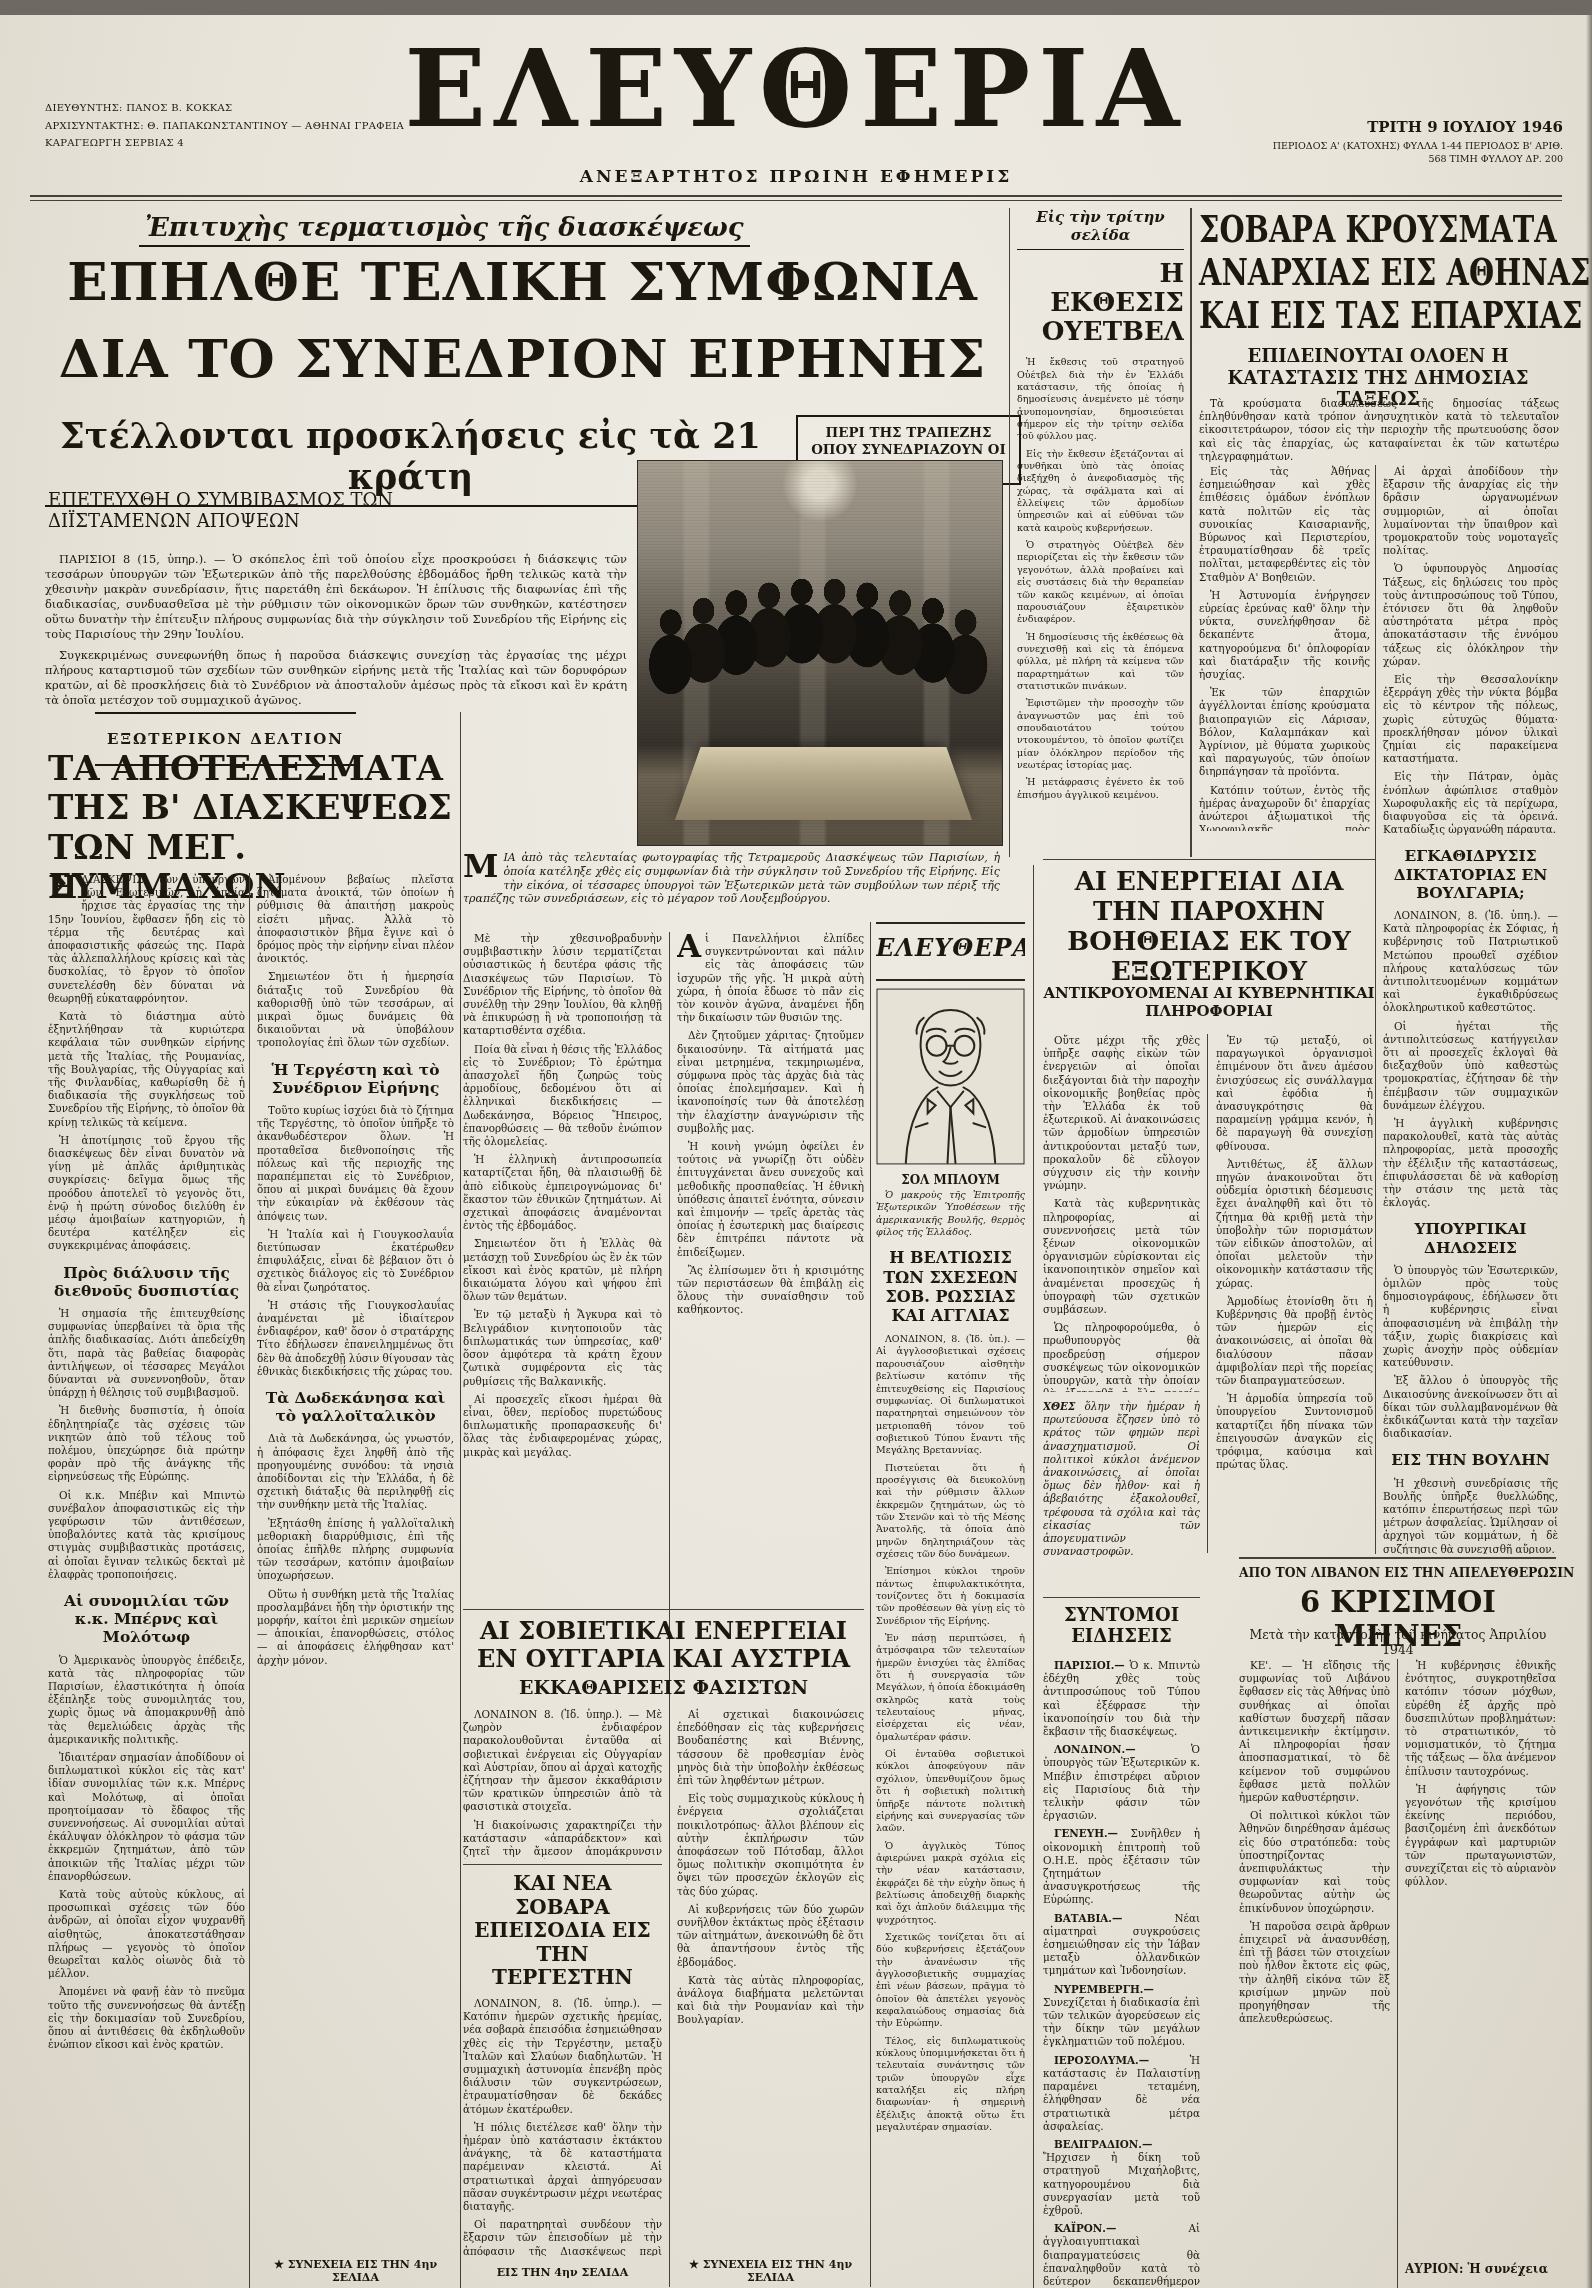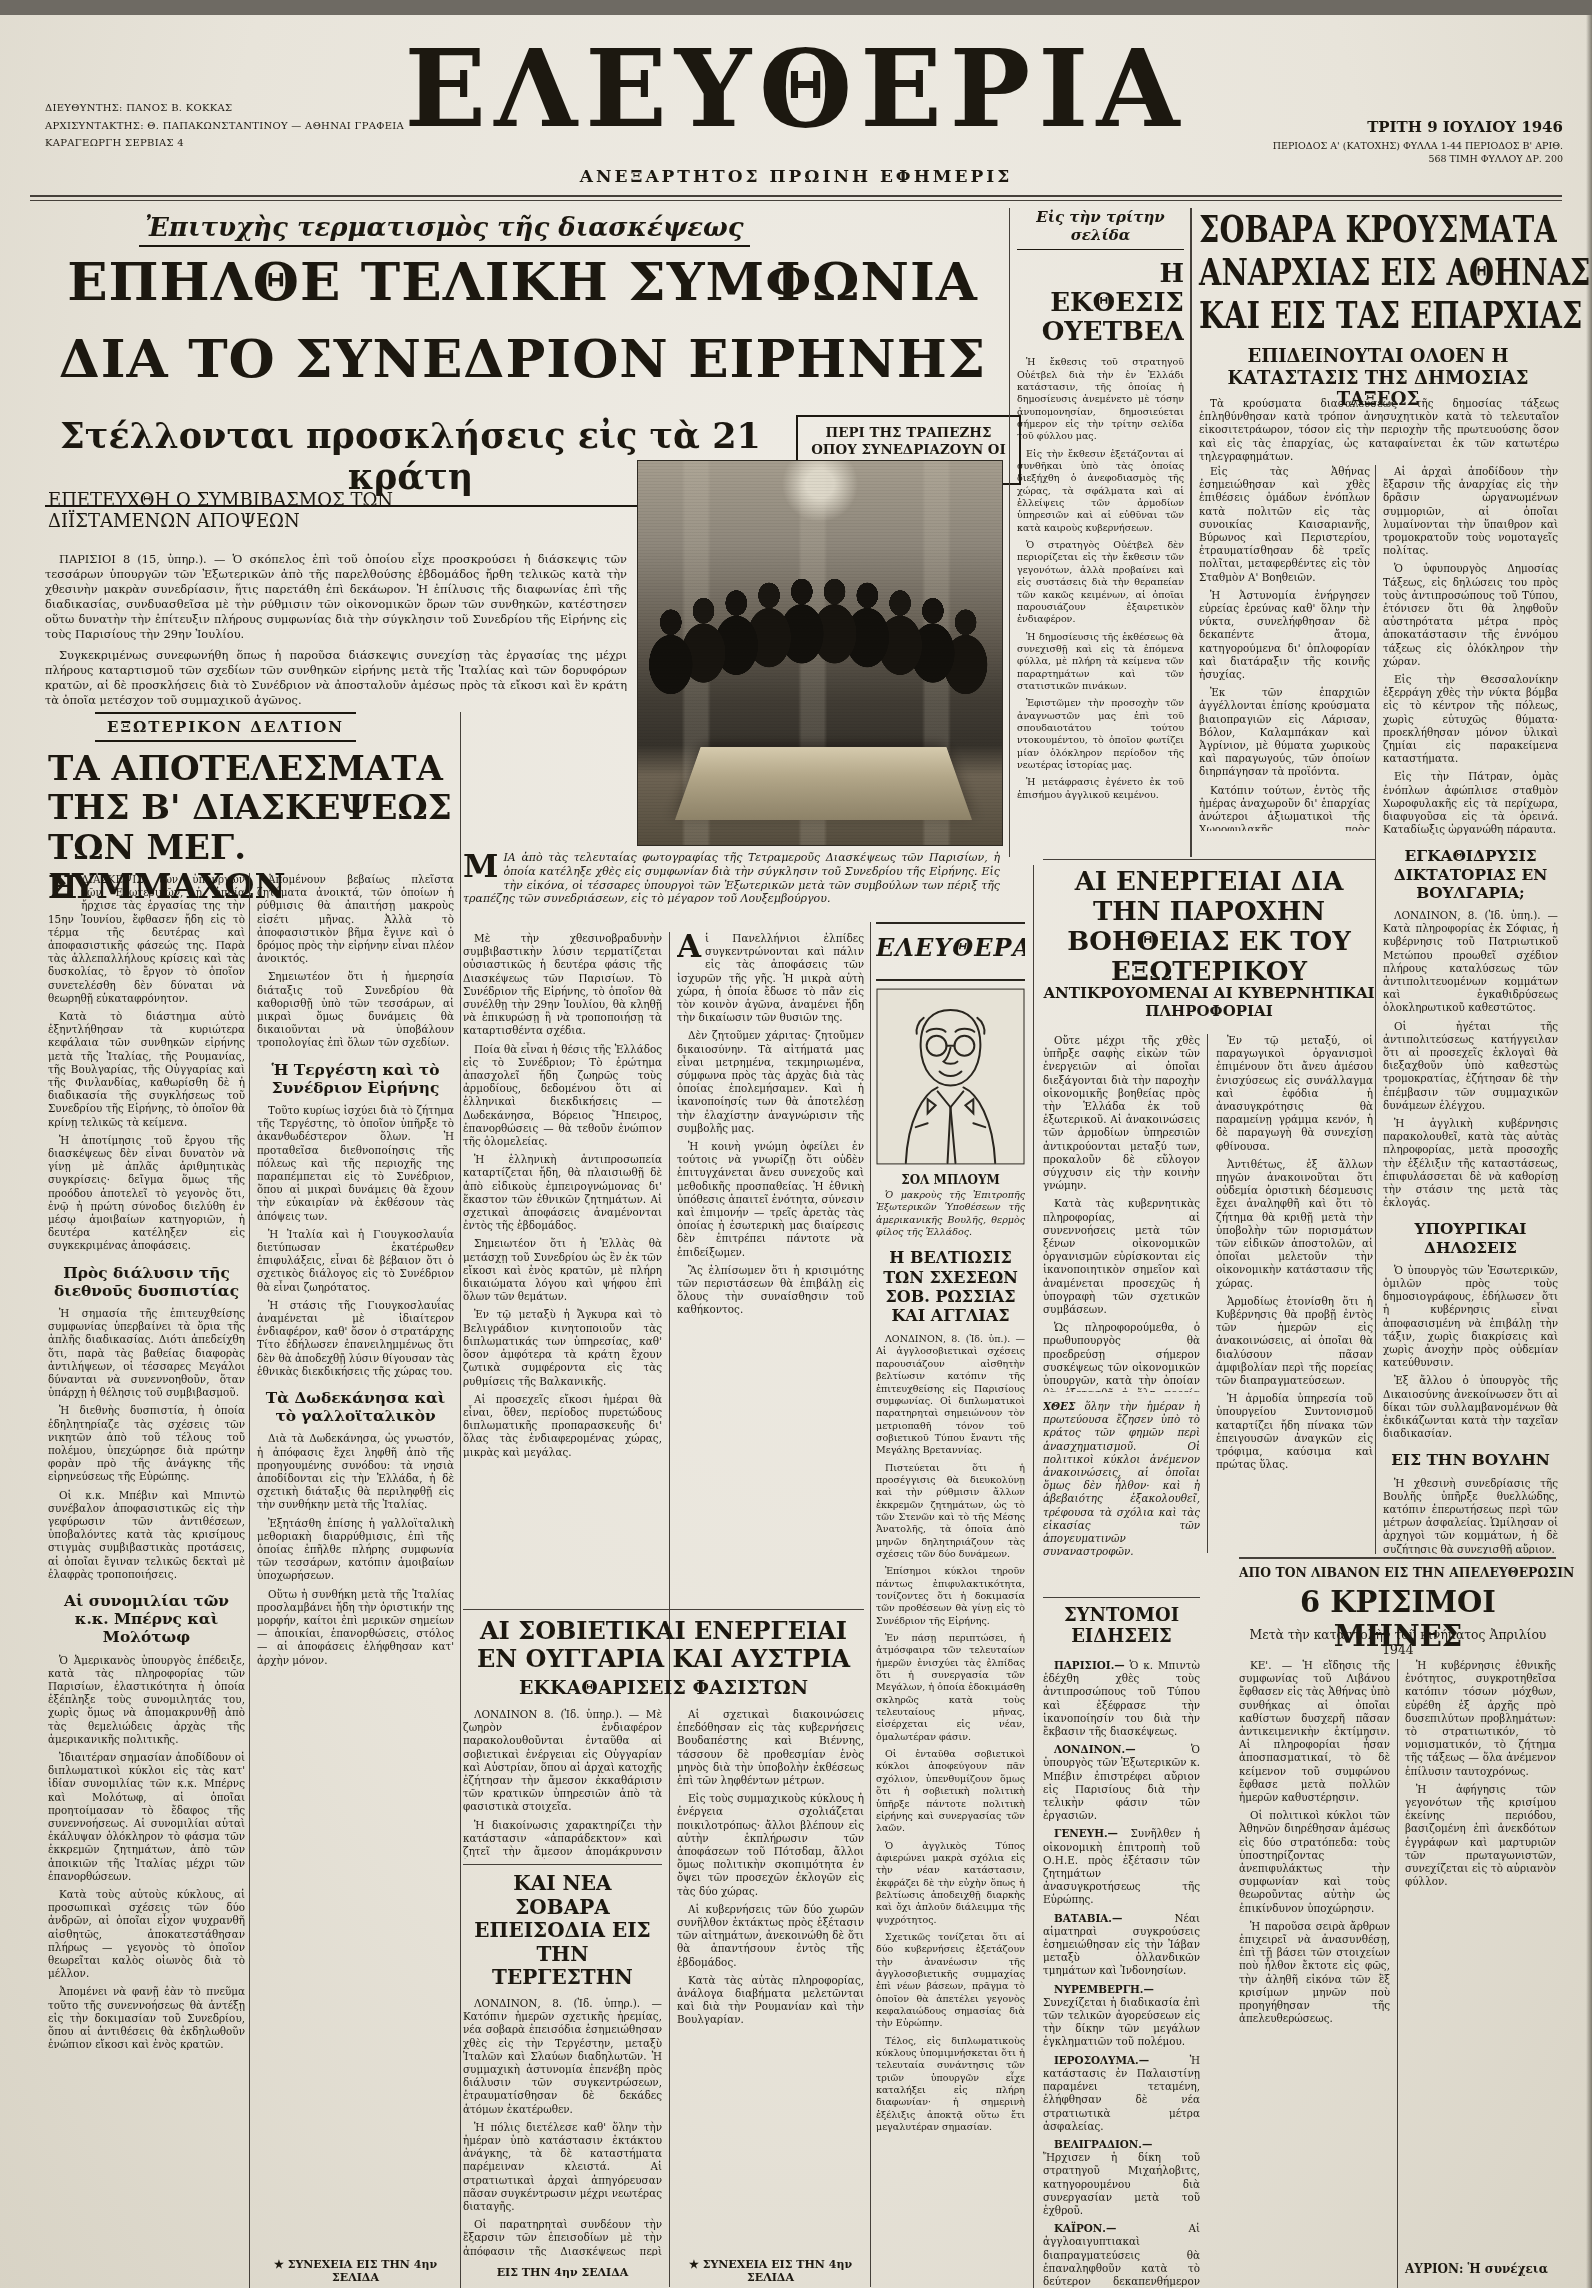--- a/index.html
+++ b/index.html
@@ -28,21 +28,21 @@
   .kicker{font-size:26px;font-weight:bold;font-style:italic;border-bottom:2px solid #1c1810;padding:0 6px 3px;display:inline-block;}
   .headline{font-size:53px;font-weight:bold;line-height:1.05;text-align:center;letter-spacing:1px;}
   .deck{font-size:35px;font-weight:bold;text-align:center;border-bottom:2px solid #1c1810;padding-bottom:8px;}
   .promobox{border:2px solid #1c1810;padding:7px 5px;font-size:13.4px;font-weight:bold;text-align:center;line-height:1.3;}
   .leadsub{font-size:18px;font-weight:normal;line-height:1.18;}
   .bigtitle{font-size:34px;font-weight:bold;line-height:1.16;}
   .anline{font-size:37px;font-weight:bold;line-height:1.16;white-space:nowrap;transform:scaleX(.78);transform-origin:left top;}
   .ansub{font-size:18px;font-weight:bold;text-align:center;line-height:1.2;}
   .midtitle{font-size:26px;font-weight:bold;text-align:center;line-height:1.15;}
   .sectlabel{font-size:15px;font-weight:bold;text-align:center;letter-spacing:2px;
-    border-top:2px solid #1c1810;border-bottom:2px solid #1c1810;padding:4px 0;}
+    border-top:2px solid #1c1810;border-bottom:2px solid #1c1810;padding:16px 0;}
   .eyebrow{font-size:15px;font-weight:bold;font-style:italic;text-align:center;border-bottom:1px solid #1c1810;padding-bottom:5px;}
   .p3title{font-size:26px;font-weight:bold;text-align:right;line-height:1.12;margin:9px 0 10px;}
   .elefth{font-size:24px;font-weight:bold;font-style:italic;text-align:center;letter-spacing:1px;
     border-top:2px solid #2a261f;border-bottom:2px solid #2a261f;padding:9px 0 17px;margin-bottom:7px;}
   .captext{font-size:11px;font-style:italic;line-height:1.25;text-align:justify;}
   .capinit{float:left;font-size:32px;font-weight:bold;line-height:26px;padding:2px 5px 0 0;font-style:normal;}
   .masttitle{font-size:107px;font-weight:bold;letter-spacing:8px;text-align:center;line-height:1;}
   .mastsub{font-size:17px;font-weight:bold;letter-spacing:3px;text-align:center;}
   .mastinfo{font-size:10px;line-height:1.75;letter-spacing:0.3px;}
   .photo{border:1px solid #2f2b24;

